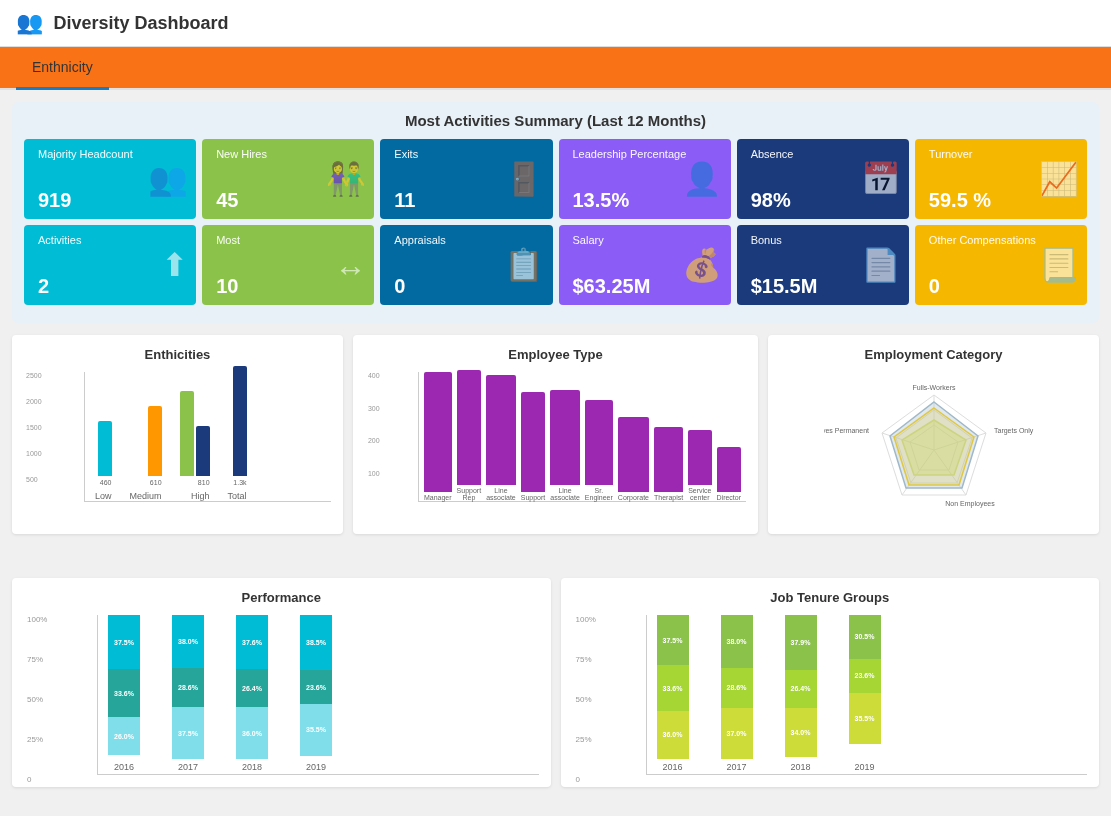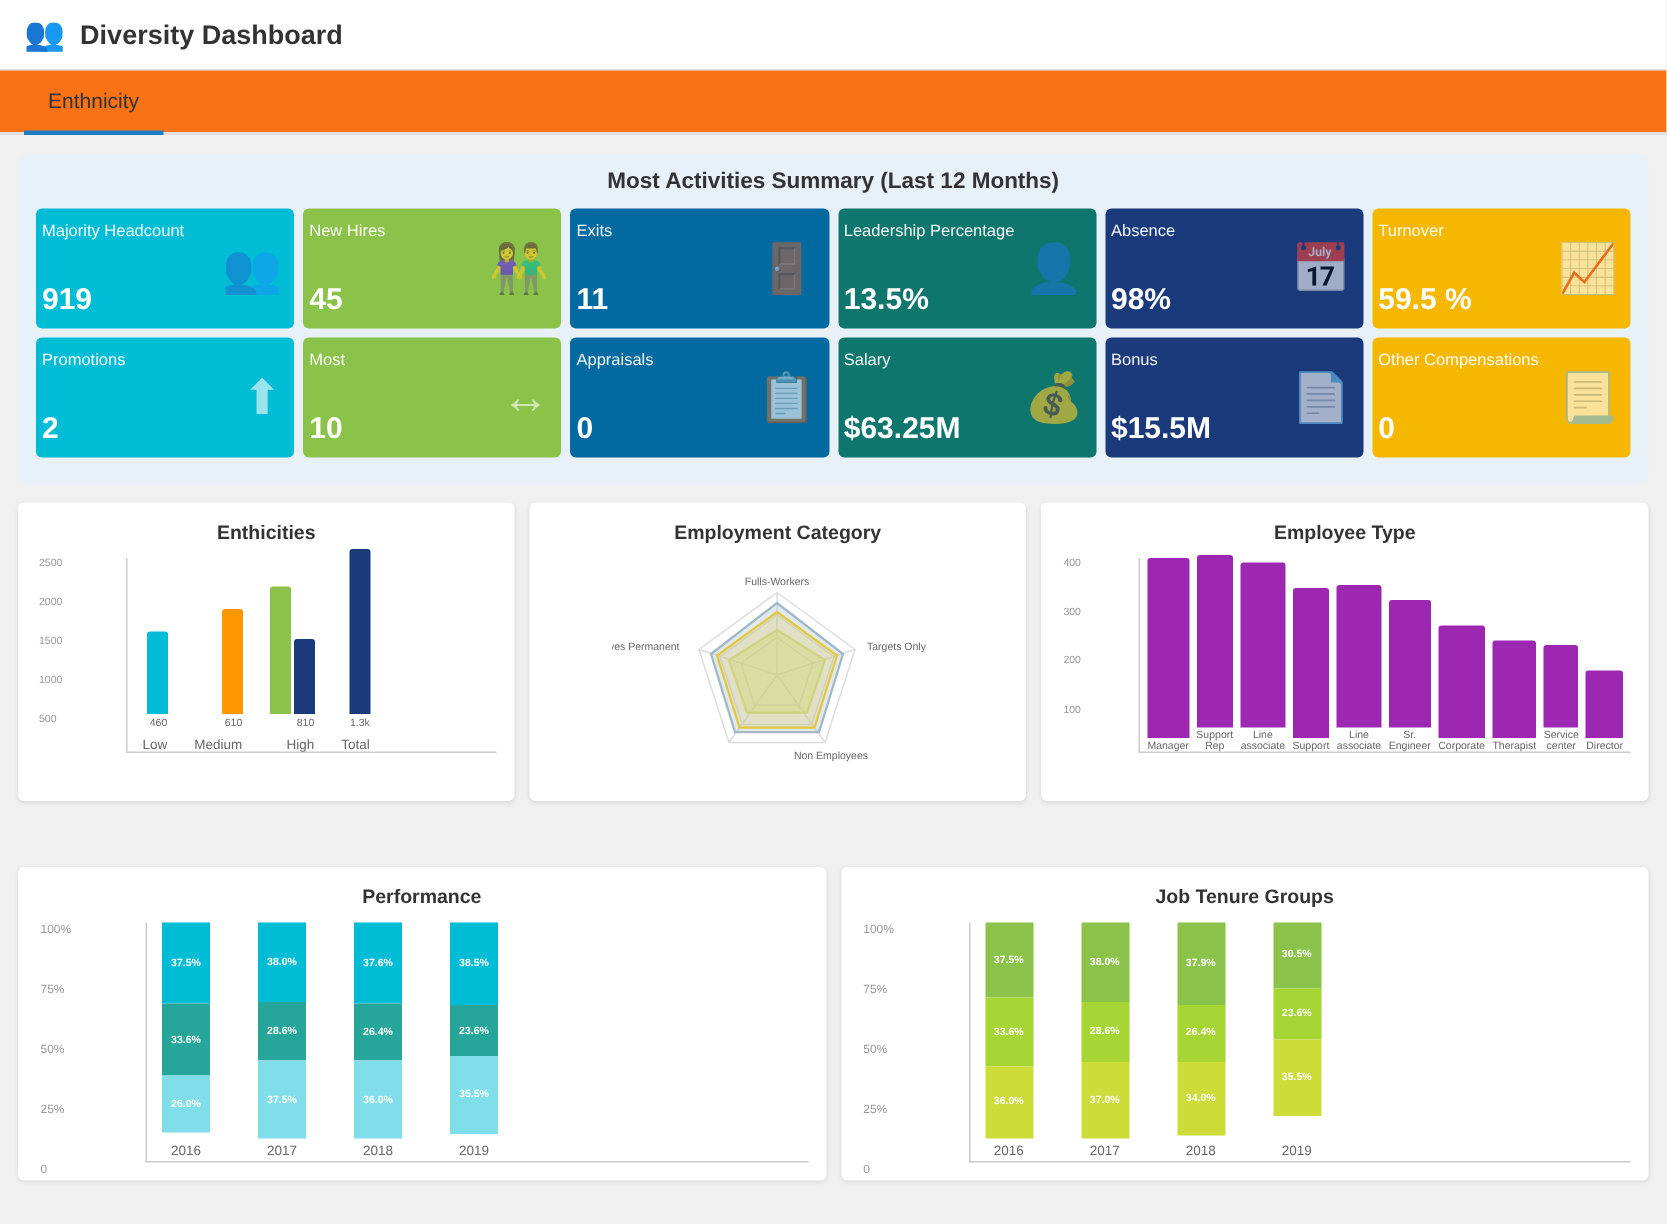--- a/index.html
+++ b/index.html
@@ -16,29 +16,29 @@
     
     
     .main { padding: 12px; }
     
     
     .summary-box { background: #e8f0f8; border-radius: 6px; padding: 10px 12px 12px; margin-bottom: 12px; }
     .summary-title { text-align: center; font-size: 15px; font-weight: 600; color: #333; margin-bottom: 10px; }
     
     
     .kpi-grid { display: grid; grid-template-columns: repeat(6, 1fr); gap: 6px; margin-bottom: 6px; }
-    .kpi-tile { border-radius: 4px; padding: 8px 4px; color: #fff; position: relative; min-height: 80px; display: flex; flex-direction: column; justify-content: space-between; }
+    .kpi-tile { border-radius: 4px; padding: 8px 14px; color: #fff; position: relative; min-height: 80px; display: flex; flex-direction: column; justify-content: space-between; }
     .kpi-label { font-size: 11px; font-weight: 500; opacity: 0.95; line-height: 1.3; }
     .kpi-value { font-size: 20px; font-weight: 700; line-height: 1.1; margin-top: 2px; }
     .kpi-icon { position: absolute; right: 8px; top: 50%; transform: translateY(-50%); font-size: 32px; opacity: 0.6; }
     
     .tile-blue { background: #00bcd4; }
     .tile-green { background: #8bc34a; }
     .tile-orange { background: #0369a1; }
-    .tile-pink { background: #0f766e; }
+    .tile-pink { background: #8b5cf6; }
     .tile-navy { background: #1a3a7c; }
     .tile-yellow { background: #f5b700; }
     
     
     .charts-row { display: grid; gap: 10px; margin-bottom: 10px; }
     .charts-row-3 { grid-template-columns: 1fr 1fr 1fr; }
     .charts-row-2 { grid-template-columns: 1fr 1fr; margin-top: 44px; }
     .chart-card { background: #fff; border-radius: 4px; padding: 12px; box-shadow: 0 1px 3px rgba(0,0,0,0.1); }
     .chart-title { text-align: center; font-size: 13px; font-weight: 600; color: #333; margin-bottom: 10px; }
     .chart-area { width: 100%; position: relative; }
@@ -110,21 +110,21 @@
     </div>
         <div class="kpi-tile tile-yellow">
       <div class="kpi-label">Turnover</div>
       <div class="kpi-value">59.5 %</div>
       <span class="kpi-icon">📈</span>
     </div>
       </div>
 
     <div class="kpi-grid" id="kpi-row2">
         <div class="kpi-tile tile-blue">
-      <div class="kpi-label">Promotions</div>
+      <div class="kpi-label">Activities</div>
       <div class="kpi-value">2</div>
       <span class="kpi-icon">⬆</span>
     </div>
         <div class="kpi-tile tile-green">
       <div class="kpi-label">Most</div>
       <div class="kpi-value">10</div>
       <span class="kpi-icon">↔</span>
     </div>
         <div class="kpi-tile tile-orange">
       <div class="kpi-label">Appraisals</div>
@@ -189,53 +189,20 @@
                 </div>
                 <div style="font-size: 7px; color: rgb(102, 102, 102); margin-top: 1px; text-align: center;">1.3k</div>
                 <div class="bar-label">Total</div>
               </div>
             </div>
         </div>
       </div>
     </div>
 
     <div class="chart-card">
-      <div class="chart-title">Employment Category</div>
-      <div class="radar-container">
-        <svg width="220" height="150" viewBox="0 0 220 150">
-
-          <g transform="translate(110,78)">
-
-            <polygon points="0,-55 52,-17 32,45 -32,45 -52,-17" fill="none" stroke="#ddd" stroke-width="1"></polygon>
-            <polygon points="0,-40 38,-12 23,33 -23,33 -38,-12" fill="none" stroke="#ddd" stroke-width="1"></polygon>
-            <polygon points="0,-25 24,-8 15,20 -15,20 -24,-8" fill="none" stroke="#ddd" stroke-width="1"></polygon>
-
-            <line x1="0" y1="0" x2="0" y2="-55" stroke="#ddd" stroke-width="1"></line>
-            <line x1="0" y1="0" x2="52" y2="-17" stroke="#ddd" stroke-width="1"></line>
-            <line x1="0" y1="0" x2="32" y2="45" stroke="#ddd" stroke-width="1"></line>
-            <line x1="0" y1="0" x2="-32" y2="45" stroke="#ddd" stroke-width="1"></line>
-            <line x1="0" y1="0" x2="-52" y2="-17" stroke="#ddd" stroke-width="1"></line>
-
-            <polygon points="0,-48 44,-14 28,38 -28,38 -44,-14" fill="rgba(180,200,210,0.4)" stroke="#a0b8c8" stroke-width="1.5"></polygon>
-
-            <polygon points="0,-30 32,-10 20,25 -20,25 -32,-10" fill="rgba(200,220,100,0.35)" stroke="#c8d890" stroke-width="1.5"></polygon>
-
-            <polygon points="0,-42 40,-13 25,35 -25,35 -40,-13" fill="rgba(220,200,80,0.25)" stroke="#e0c840" stroke-width="1.5"></polygon>
-
-            <text x="0" y="-60" text-anchor="middle" font-size="7" fill="#666">Fulls-Workers</text>
-            <text x="60" y="-17" text-anchor="start" font-size="7" fill="#666">Targets Only</text>
-            <text x="36" y="56" text-anchor="middle" font-size="7" fill="#666">Non Employees</text>
-            <text x="-36" y="56" text-anchor="middle" font-size="7" fill="#666"></text>
-            <text x="-65" y="-17" text-anchor="end" font-size="7" fill="#666">Inactives Permanent</text>
-          </g>
-        </svg>
-      </div>
-    </div>
-
-    <div class="chart-card">
       <div class="chart-title">Employee Type</div>
       <div class="chart-area">
         <div style="position:relative; margin-left:28px;">
           <div style="font-size:7px;color:#999;position:absolute;left:-25px;top:0">400</div>
           <div style="font-size:7px;color:#999;position:absolute;left:-25px;top:25%">300</div>
           <div style="font-size:7px;color:#999;position:absolute;left:-25px;top:50%">200</div>
           <div style="font-size:7px;color:#999;position:absolute;left:-25px;top:75%">100</div>
           <div class="emp-bar-chart" id="emp-type-bars">
               <div class="emp-bar-col">
                 <div class="emp-bar" style="height: 120px; background: rgb(156, 39, 176);"></div>
@@ -272,20 +239,53 @@
               <div class="emp-bar-col">
                 <div class="emp-bar" style="height: 55px; background: rgb(156, 39, 176);"></div>
                 <div class="emp-bar-xlabel">Service center</div>
               </div>
               <div class="emp-bar-col">
                 <div class="emp-bar" style="height: 45px; background: rgb(156, 39, 176);"></div>
                 <div class="emp-bar-xlabel">Director</div>
               </div>
             </div>
         </div>
+      </div>
+    </div>
+
+    <div class="chart-card">
+      <div class="chart-title">Employment Category</div>
+      <div class="radar-container">
+        <svg width="220" height="150" viewBox="0 0 220 150">
+
+          <g transform="translate(110,78)">
+
+            <polygon points="0,-55 52,-17 32,45 -32,45 -52,-17" fill="none" stroke="#ddd" stroke-width="1"></polygon>
+            <polygon points="0,-40 38,-12 23,33 -23,33 -38,-12" fill="none" stroke="#ddd" stroke-width="1"></polygon>
+            <polygon points="0,-25 24,-8 15,20 -15,20 -24,-8" fill="none" stroke="#ddd" stroke-width="1"></polygon>
+
+            <line x1="0" y1="0" x2="0" y2="-55" stroke="#ddd" stroke-width="1"></line>
+            <line x1="0" y1="0" x2="52" y2="-17" stroke="#ddd" stroke-width="1"></line>
+            <line x1="0" y1="0" x2="32" y2="45" stroke="#ddd" stroke-width="1"></line>
+            <line x1="0" y1="0" x2="-32" y2="45" stroke="#ddd" stroke-width="1"></line>
+            <line x1="0" y1="0" x2="-52" y2="-17" stroke="#ddd" stroke-width="1"></line>
+
+            <polygon points="0,-48 44,-14 28,38 -28,38 -44,-14" fill="rgba(180,200,210,0.4)" stroke="#a0b8c8" stroke-width="1.5"></polygon>
+
+            <polygon points="0,-30 32,-10 20,25 -20,25 -32,-10" fill="rgba(200,220,100,0.35)" stroke="#c8d890" stroke-width="1.5"></polygon>
+
+            <polygon points="0,-42 40,-13 25,35 -25,35 -40,-13" fill="rgba(220,200,80,0.25)" stroke="#e0c840" stroke-width="1.5"></polygon>
+
+            <text x="0" y="-60" text-anchor="middle" font-size="7" fill="#666">Fulls-Workers</text>
+            <text x="60" y="-17" text-anchor="start" font-size="7" fill="#666">Targets Only</text>
+            <text x="36" y="56" text-anchor="middle" font-size="7" fill="#666">Non Employees</text>
+            <text x="-36" y="56" text-anchor="middle" font-size="7" fill="#666"></text>
+            <text x="-65" y="-17" text-anchor="end" font-size="7" fill="#666">Inactives Permanent</text>
+          </g>
+        </svg>
       </div>
     </div>
   </div>
 
   <div class="charts-row charts-row-2">
 
     <div class="chart-card">
       <div class="chart-title">Performance</div>
       <div class="chart-area">
         <div style="position:relative; margin-left:38px;">

